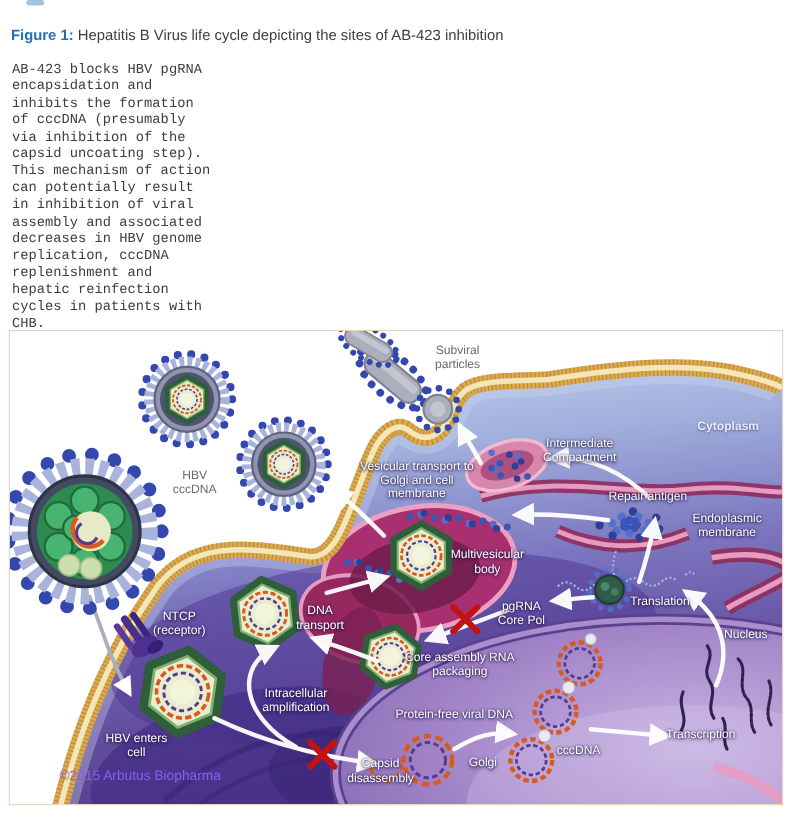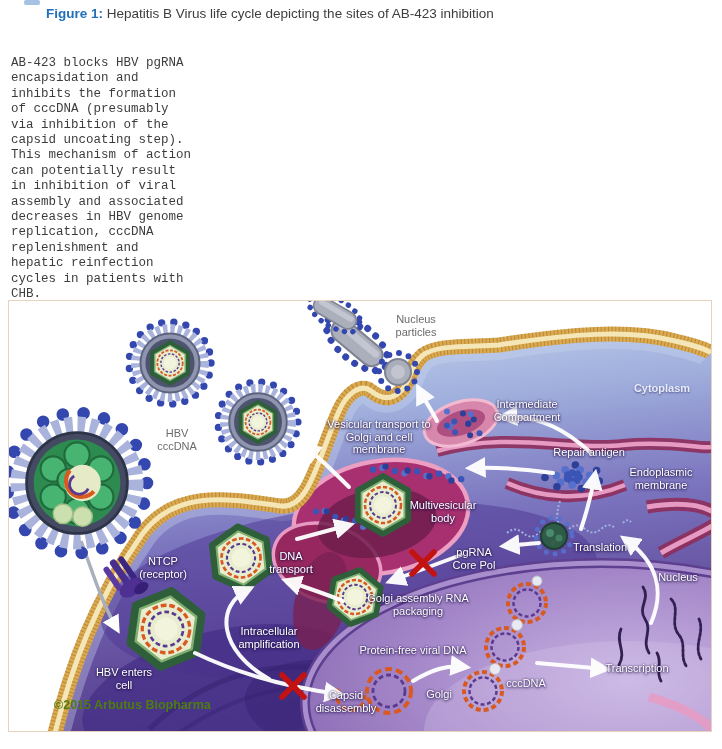--- a/index.html
+++ b/index.html
@@ -1,29 +1,29 @@
 <!DOCTYPE html>
 <html><head>
 <meta charset="utf-8">
 <style>
   html,body{margin:0;padding:0;}
   body{width:722px;height:749px;background:#fff;font-family:"Liberation Sans",sans-serif;position:relative;overflow:hidden;}
   .artifact{position:absolute;left:24px;top:0;width:16px;height:5px;background:#5b8fd0;opacity:.55;border-radius:2px;}
-  .title{position:absolute;left:10px;top:6px;font-size:13.5px;color:#3d3d3d;white-space:nowrap;margin-left:36px;}
+  .title{position:absolute;left:10px;top:24px;font-size:13.5px;color:#3d3d3d;white-space:nowrap;}
   .title .fig{color:#2170b8;font-weight:bold;}
   .desc{position:absolute;left:11px;top:56px;width:184px;font-size:12.5px;line-height:15.4px;color:#3d3d3d;font-family:Liberation Mono, monospace;}
   .panel{position:absolute;left:8px;top:300px;width:702px;height:430px;border:1px solid #e7d3bd;background:#fff;}
   .panel svg{display:block;}
   .lbl{position:absolute;transform:translate(-50%,-50%);font-size:11px;line-height:12.5px;color:#fff;text-align:center;
        text-shadow:0 1px 3px rgba(30,15,70,.95),0 0 2px rgba(30,15,70,.8);pointer-events:none;}
   .lbl.dark{color:#6b6b6b;text-shadow:none;}
   .lbl.lt{color:#e6ecf8;text-shadow:0 1px 2px rgba(40,30,90,.6);font-weight:bold;}
   .lbl.nw{white-space:nowrap;}
-  .copy{position:absolute;left:54px;top:705px;transform:translateY(-50%);font-size:12.5px;font-weight:bold;
-        color:#4d7c0f;white-space:nowrap;}
+  .copy{position:absolute;left:54px;top:705px;transform:translateY(-50%);font-size:12.5px;font-weight:normal;
+        color:#8b5cf6;white-space:nowrap;}
 </style>
 </head>
 <body>
 
 <div class="artifact"></div>
 
 <div class="title"><span class="fig">Figure 1:</span><span> Hepatitis B Virus life cycle depicting the sites of AB-423 inhibition</span></div>
 
 <div class="desc">AB-423 blocks HBV pgRNA encapsidation and inhibits the formation of cccDNA (presumably via inhibition of the capsid uncoating step). This mechanism of action can potentially result in inhibition of viral assembly and associated decreases in HBV genome replication, cccDNA replenishment and hepatic reinfection cycles in patients with CHB.</div>
 
@@ -280,34 +280,34 @@
     <path d="M 273 374 L 295 396"></path>
         <path d="M 295 374 L 273 396"></path>
   </g>
   <g stroke="#C31212" stroke-width="5.5" stroke-linecap="round">
     <path d="M 403 251 L 425 273"></path>
         <path d="M 425 251 L 403 273"></path>
   </g>
 </svg>
 </div>
 
-<div class="lbl dark" style="left:416px;top:325px;width:64px">Nucleus particles</div>
+<div class="lbl dark" style="left:416px;top:325px;width:64px">Subviral particles</div>
 <div class="lbl dark" style="left:177px;top:439px;width:46px">HBV cccDNA</div>
 <div class="lbl lt nw" style="left:662px;top:388px">Cytoplasm</div>
 <div class="lbl" style="left:379px;top:437px;width:110px">Vesicular transport to Golgi and cell membrane</div>
 <div class="lbl" style="left:527px;top:410px;width:112px">Intermediate Compartment</div>
 <div class="lbl nw" style="left:589px;top:452px">Repair antigen</div>
 <div class="lbl" style="left:661px;top:478px;width:96px">Endoplasmic membrane</div>
 <div class="lbl" style="left:443px;top:511px;width:92px">Multivesicular body</div>
 <div class="lbl" style="left:163px;top:567px;width:78px">NTCP (receptor)</div>
 <div class="lbl" style="left:291px;top:562px;width:66px">DNA transport</div>
 <div class="lbl" style="left:474px;top:558px;width:52px">pgRNA Core Pol</div>
 <div class="lbl nw" style="left:600px;top:547px">Translation</div>
 <div class="lbl nw" style="left:678px;top:577px">Nucleus</div>
-<div class="lbl" style="left:418px;top:604px;width:108px">Golgi assembly RNA packaging</div>
+<div class="lbl" style="left:418px;top:604px;width:108px">Core assembly RNA packaging</div>
 <div class="lbl" style="left:269px;top:637px;width:96px">Intracellular amplification</div>
 <div class="lbl" style="left:413px;top:650px;width:118px">Protein-free viral DNA</div>
 <div class="lbl" style="left:124px;top:678px;width:66px">HBV enters cell</div>
 <div class="lbl nw" style="left:439px;top:694px">Golgi</div>
 <div class="lbl nw" style="left:526px;top:683px">cccDNA</div>
 <div class="lbl nw" style="left:637px;top:668px">Transcription</div>
 <div class="lbl" style="left:346px;top:701px;width:82px">Capsid disassembly</div>
 <div class="copy">©2015 Arbutus Biopharma</div>
 
 </body></html>

